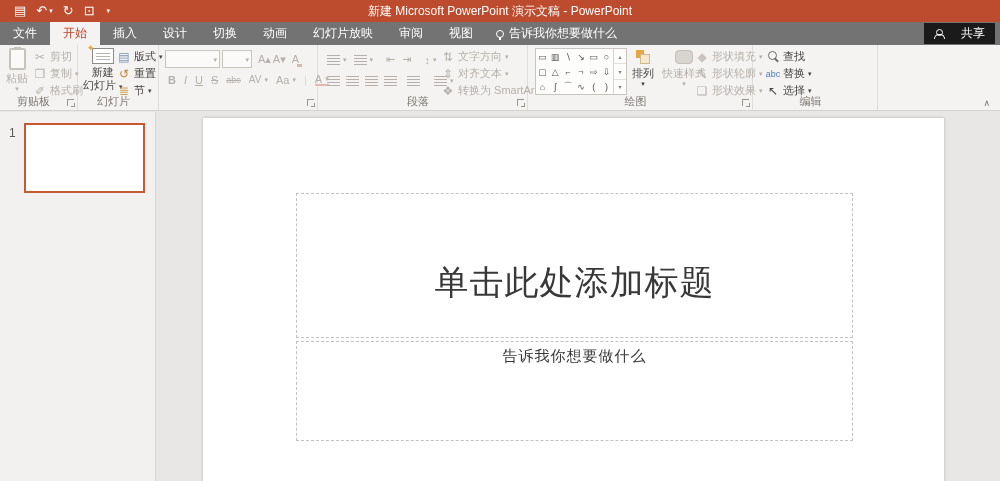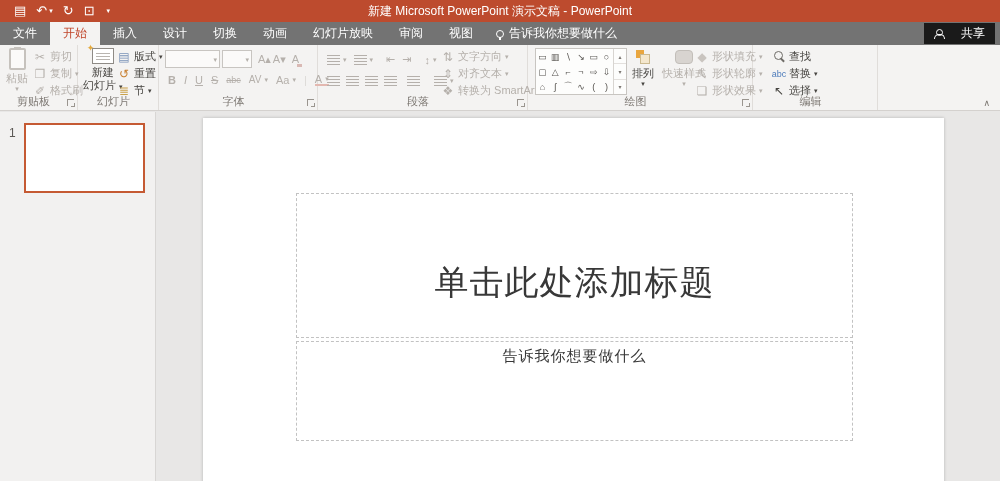--- a/index.html
+++ b/index.html
@@ -203,21 +203,20 @@
         <span class="sbtn dis">
             <span>Aa</span>
             <span class="dd">▾</span>
           </span>
         <span style="color:#dcd9d6;">|</span>
         <span class="sbtn dis" style="border-bottom:2px solid #e3b8b0;height:13px;">
             <span>A</span>
             <span class="dd">▾</span>
           </span>
       </div>
-      <div class="grp-label">字体</div>
       <div class="launcher"></div>
     </div>
 
     <div class="grp" style="left:319px;width:209px;">
       <div style="position:absolute;left:8px;top:6px;display:flex;align-items:center;gap:7px;">
         <span class="sbtn dis">
             <span class="ln"></span>
             <span class="dd">▾</span>
           </span>
         <span class="sbtn dis">
@@ -316,21 +315,21 @@
             <span class="ico">❏</span>
             <span>形状效果</span>
             <span class="dd">▾</span>
           </div>
       </div>
       <div class="grp-label">绘图</div>
       <div class="launcher"></div>
     </div>
 
     <div class="grp" style="left:754px;width:124px;">
-      <div style="position:absolute;left:12px;top:3px;margin-left:6px;">
+      <div style="position:absolute;left:12px;top:3px;">
         <div class="sbtn en">
             <span class="ico">
               <span class="ico-find"></span>
             </span>
             <span>查找</span>
           </div>
         <div class="sbtn en">
             <span class="ico" style="font-size:9px;color:#4f7dbb;">abc</span>
             <span>替换</span>
             <span class="dd">▾</span>

